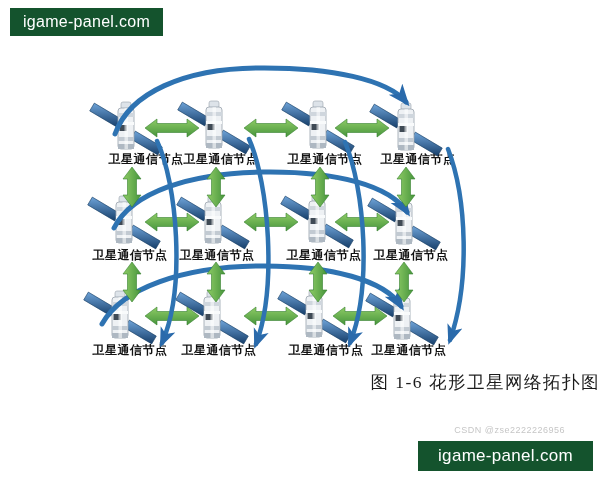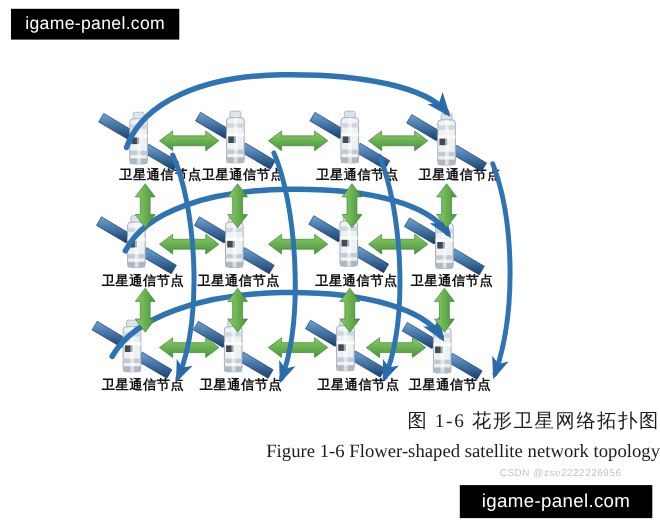--- a/index.html
+++ b/index.html
@@ -2,21 +2,21 @@
 <html><head>
 <meta charset="utf-8">
 <style>
   html,body{margin:0;padding:0;background:#e9e9e9;}
   #stage{
     position:relative;width:600px;height:480px;background:#ffffff;
     overflow:hidden;font-family:"Liberation Sans",sans-serif;
   }
   
   .wm-box{
-    position:absolute;background:#000000;color:#ffffff;
+    position:absolute;background:#14532d;color:#ffffff;
     display:flex;align-items:center;justify-content:center;
     font-family:"Liberation Sans",sans-serif;letter-spacing:.3px;
   }
   #wm-top{left:10px;top:8px;width:153px;height:28px;font-size:16px;}
   #wm-bottom{left:418px;top:441px;width:175px;height:30px;font-size:17px;}
   #wm-csdn{
     position:absolute;left:440px;top:425px;width:125px;height:12px;
     font-size:9px;color:#c6c6c6;text-align:right;letter-spacing:.5px;
     font-family:"Liberation Sans",sans-serif;
   }
@@ -128,19 +128,18 @@
     <use href="#va" transform="translate(318,282)"></use>
     <use href="#va" transform="translate(404,282)"></use>
 
     <path d="M 157,141 C 177,183 186,288 162,343" fill="none" stroke="#2e73b2" stroke-width="4.5" stroke-linecap="round" marker-end="url(#ah)"></path>
     <path d="M 249,139 C 269,184 277,288 256,344" fill="none" stroke="#2e73b2" stroke-width="4.5" stroke-linecap="round" marker-end="url(#ah)"></path>
     <path d="M 345,142 C 365,190 372,288 350,343" fill="none" stroke="#2e73b2" stroke-width="4.5" stroke-linecap="round" marker-end="url(#ah)"></path>
     <path d="M 448,149 C 467,198 470,283 450,340" fill="none" stroke="#2e73b2" stroke-width="4.5" stroke-linecap="round" marker-end="url(#ah)"></path>
   </svg>
 
   <div class="caption" id="caption-zh">图 1-6  花形卫星网络拓扑图</div>
-  <div class="caption" id="caption-en">Figure 1-6 Flower-shaped satellite network topology</div>
 
   <div class="wm-box" id="wm-top">igame-panel.com</div>
   <div id="wm-csdn">CSDN @zse2222226956</div>
   <div class="wm-box" id="wm-bottom">igame-panel.com</div>
 
 </div>
 
 </body></html>

